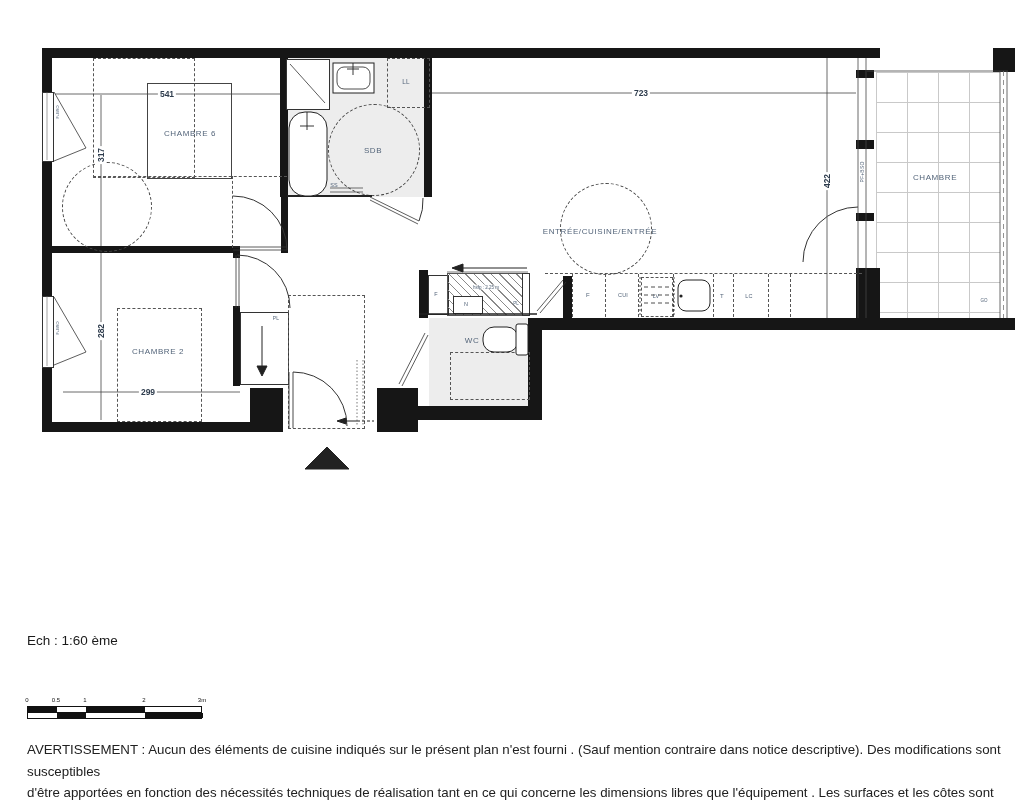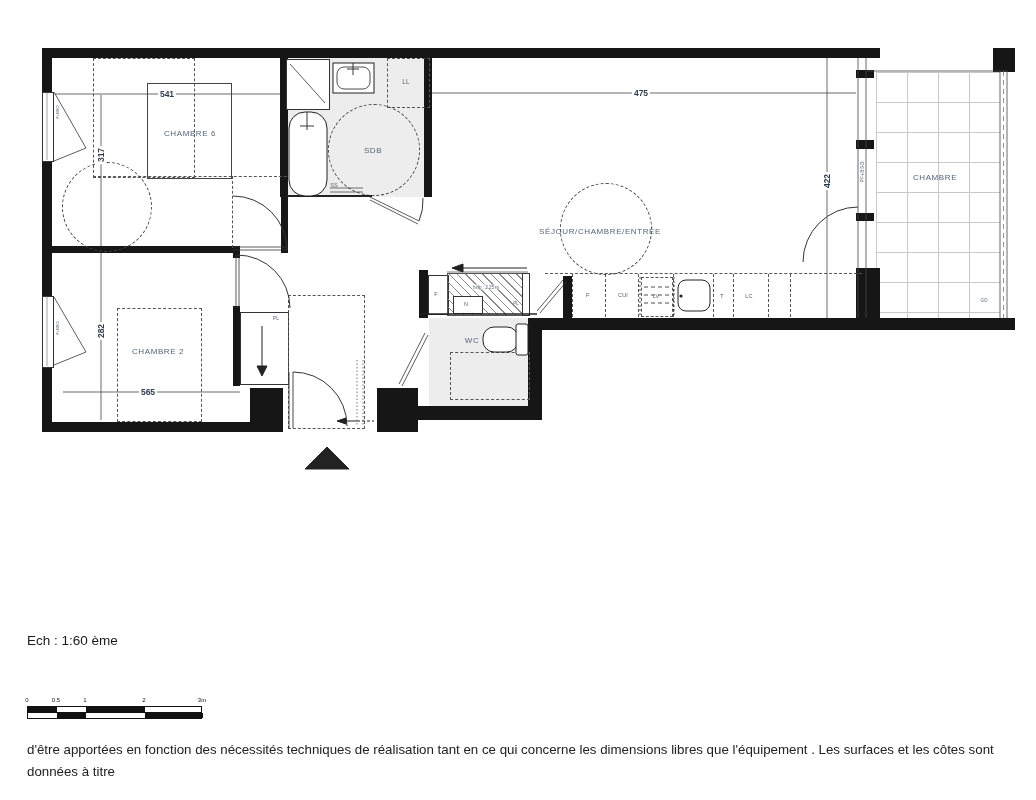--- a/index.html
+++ b/index.html
@@ -176,21 +176,21 @@
       <path d="M101,253 V420"></path>
       <path d="M827,58 V318"></path>
       <path d="M63,392 H240"></path>
     </g>
   </svg>
 
   <span class="lab" style="left:190px;top:133px">CHAMBRE 6</span>
   <span class="lab" style="left:158px;top:351px">CHAMBRE 2</span>
   <span class="lab" style="left:373px;top:150px">SDB</span>
   <span class="lab" style="left:472px;top:340px">WC</span>
-  <span class="lab" style="left:600px;top:231px">SÉJOUR/CHAMBRE/ENTRÉE</span>
+  <span class="lab" style="left:600px;top:231px">ENTRÉE/CUISINE/ENTRÉE</span>
   <span class="lab" style="left:935px;top:177px">CHAMBRE</span>
 
   <span class="lab sm" style="left:406px;top:81px;font-size:6.5px">LL</span>
   <span class="lab sm" style="left:334px;top:185px">SS</span>
   <span class="lab sm rot" style="left:862px;top:172px;font-size:5px">PF+BSO</span>
   <span class="lab xs rot" style="left:57px;top:112px;font-size:4px">F+BSO</span>
   <span class="lab xs rot" style="left:57px;top:328px;font-size:4px">F+BSO</span>
   <span class="lab sm" style="left:276px;top:318px;font-size:5px">PL</span>
   <span class="lab xs" style="left:516px;top:303px">PL</span>
   <span class="lab sm" style="left:466px;top:304px">N</span>
@@ -198,41 +198,42 @@
   <span class="lab sm" style="left:436px;top:294px">F</span>
   <span class="lab xs" style="left:984px;top:300px">GO</span>
   <span class="lab sm" style="left:588px;top:295px;font-size:6px">F</span>
   <span class="lab sm" style="left:623px;top:295px">CUI</span>
   <span class="lab sm" style="left:656px;top:296px">LV</span>
   <span class="lab sm" style="left:722px;top:296px;font-size:6px">T</span>
   <span class="lab sm" style="left:749px;top:296px">LC</span>
 
   <span class="dim" style="left:167px;top:94px">541</span>
   <span class="dim rot" style="left:101px;top:155px">317</span>
-  <span class="dim" style="left:641px;top:93px">475</span>
+  <span class="dim" style="left:641px;top:93px">723</span>
   <span class="dim rot" style="left:827px;top:181px">422</span>
   <span class="dim rot" style="left:101px;top:331px">282</span>
-  <span class="dim" style="left:148px;top:392px">565</span>
+  <span class="dim" style="left:148px;top:392px">299</span>
 
   <div id="ech" style="left:27px;top:633px">Ech : 1:60 ème</div>
 
   <div id="scalebar" style="left:27px;top:706px;width:175px">
     <span class="sb-tick" style="left:0">0</span>
     <span class="sb-tick" style="left:29px">0.5</span>
     <span class="sb-tick" style="left:58px">1</span>
     <span class="sb-tick" style="left:117px">2</span>
     <span class="sb-tick" style="left:175px">3m</span>
     <div class="sb-row">
       <div class="sb-seg" style="left:0;width:29px;background:#111"></div>
       <div class="sb-seg" style="left:58px;width:59px;background:#111"></div>
     </div>
     <div class="sb-row">
       <div class="sb-seg" style="left:29px;width:29px;background:#111"></div>
       <div class="sb-seg" style="left:117px;width:58px;background:#111"></div>
     </div>
   </div>
 
   <div id="disclaimer" style="left:27px;top:739px;width:995px">
+    <div>AVERTISSEMENT : Aucun des éléments de cuisine indiqués sur le présent plan n'est fourni . (Sauf mention contraire dans notice descriptive). Des modifications sont susceptibles</div>
     <div>d'être apportées en fonction des nécessités techniques de réalisation tant en ce qui concerne les dimensions libres que l'équipement . Les surfaces et les côtes sont données à titre</div>
 
   </div>
 
 </div>
 
 </body></html>

